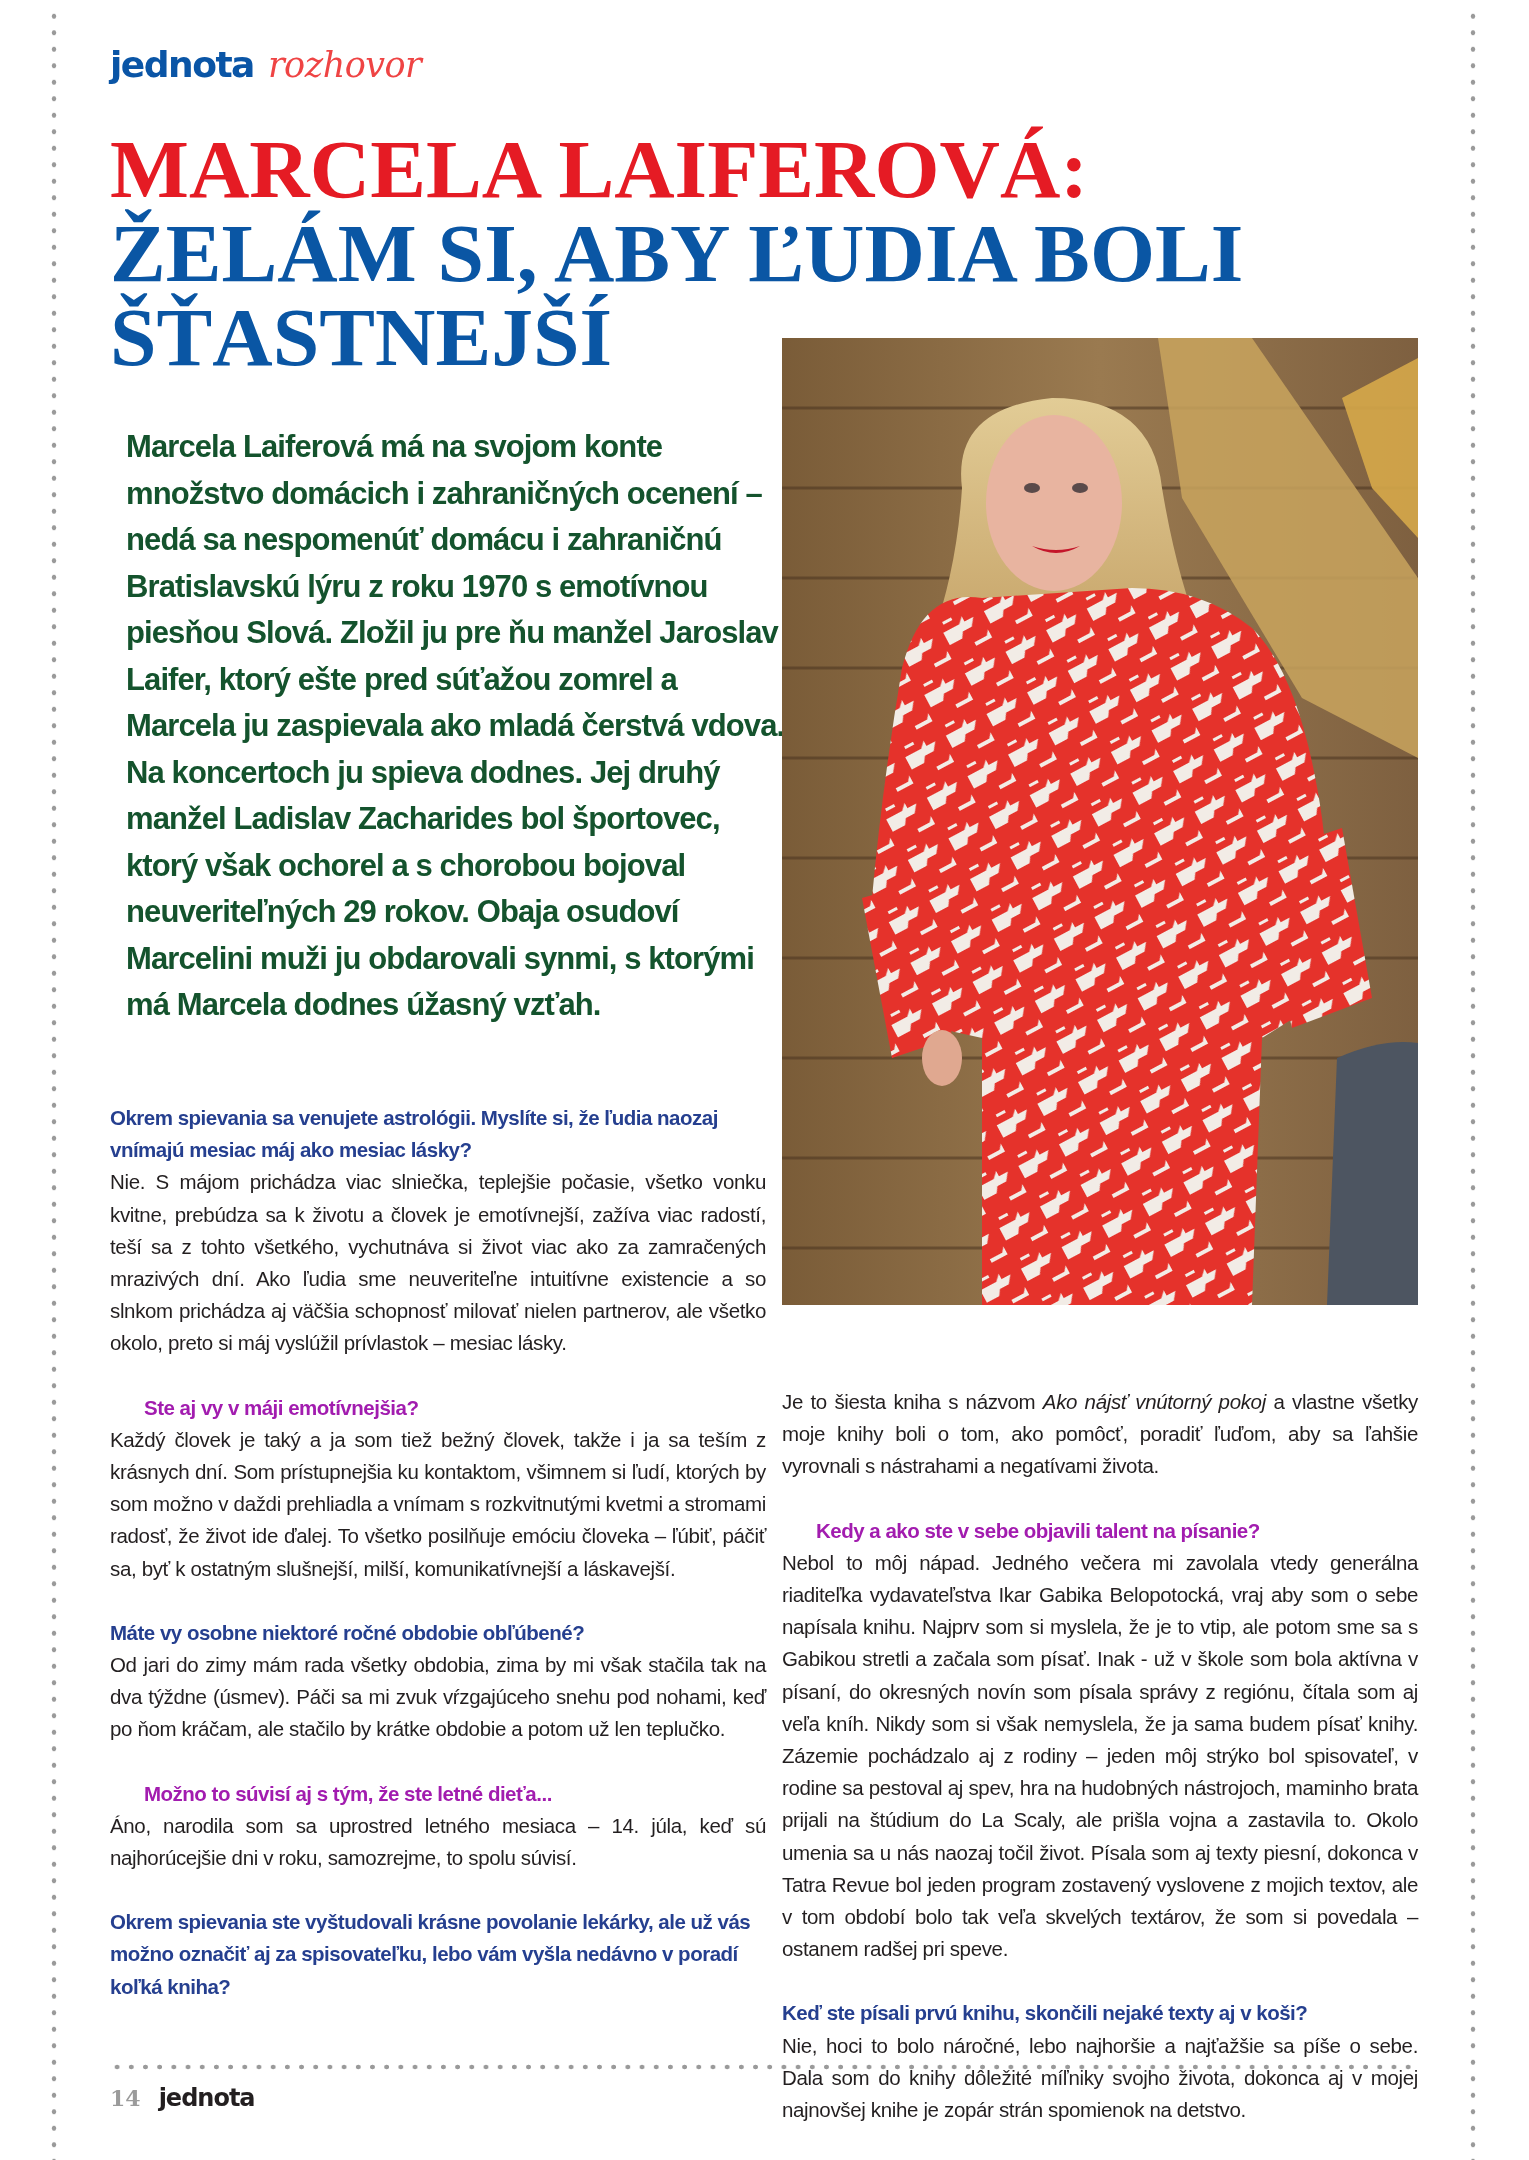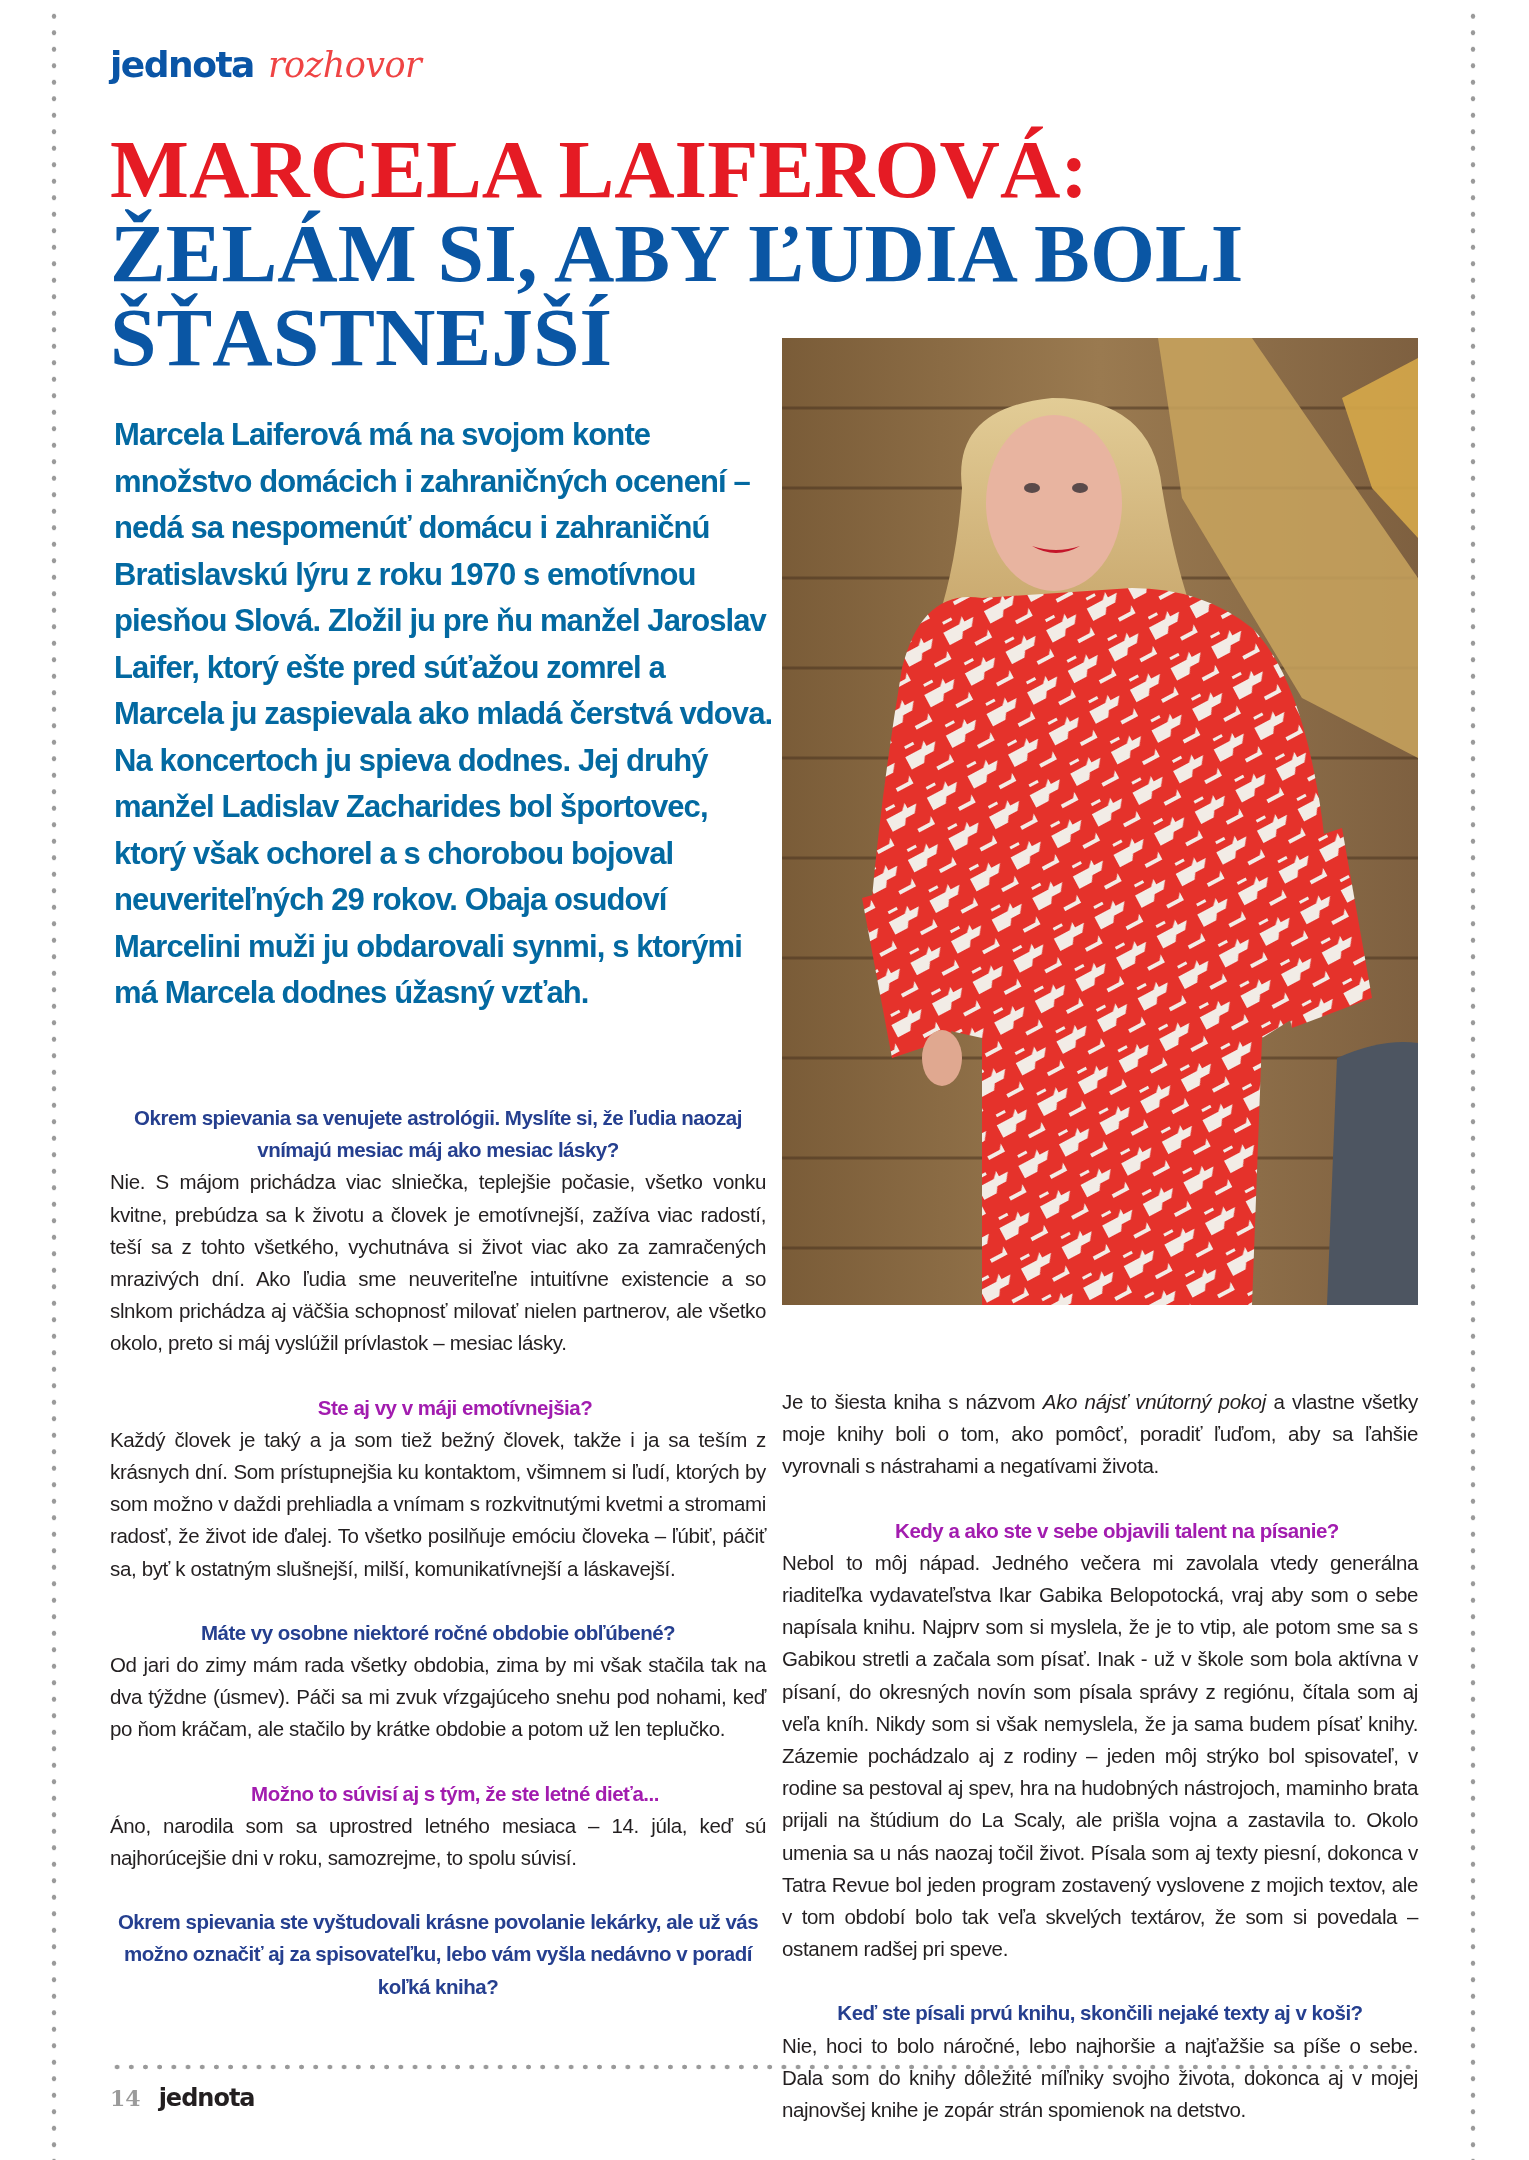--- a/index.html
+++ b/index.html
@@ -14,31 +14,31 @@
     .header { position: absolute; left: 110px; top: 44px; display: flex; align-items: baseline; gap: 14px; }
     .logo { font-family: "DejaVu Sans", sans-serif; font-weight: bold; color: #0a55a6; font-size: 36px; letter-spacing: -1.5px; }
     .section { font-family: "DejaVu Serif", serif; font-style: italic; color: #ef4444; font-size: 35px; letter-spacing: -0.5px; }
 
     .title { position: absolute; left: 110px; top: 128px; margin: 0;
       font-family: "Liberation Serif", serif; font-weight: bold; font-size: 82px; line-height: 84px;
       transform: scaleX(1.02); transform-origin: left top; }
     .title .l1 { color: #e51b24; display: block; }
     .title .l2 { color: #0a56a4; display: block; }
 
-    .lead { position: absolute; left: 110px; top: 408px; width: 660px; margin: 4px;
-      color: #0369a1; font-family: "Liberation Sans", sans-serif; font-weight: bold;
+    .lead { position: absolute; left: 110px; top: 408px; width: 660px; margin: 16px;
+      color: #14532d; font-family: "Liberation Sans", sans-serif; font-weight: bold;
       font-size: 31px; line-height: 46.5px; letter-spacing: -0.9px; }
 
     .photo { position: absolute; left: 782px; top: 338px; width: 636px; height: 967px; overflow: hidden; }
 
     .col { position: absolute; width: 656px; font-family: "Liberation Sans", sans-serif;
       font-size: 20.5px; line-height: 32.2px; color: #231f20; letter-spacing: -0.35px; }
     .col-left { left: 110px; top: 1102px; }
     .col-right { left: 782px; top: 1386px; width: 636px; }
-    .q { font-weight: bold; margin: 0; letter-spacing: -0.5px; text-align: center; }
+    .q { font-weight: bold; margin: 0; letter-spacing: -0.5px; }
     .q.blue { color: #253f8f; }
     .q.red { color: #a21caf; margin-left: 34px; }
     .a { margin: 0 0 32px 0; text-align: justify; }
     .a:last-child { margin-bottom: 0; }
 
     .footer-dots { position: absolute; left: 110px; top: 2064px; width: 1310px; height: 6px;
       background-image: radial-gradient(circle, #9a9a9a 2.2px, transparent 2.6px);
       background-size: 14.2px 6px; background-repeat: repeat-x; }
     .footer { position: absolute; left: 110px; top: 2084px; display: flex; align-items: baseline; gap: 18px; }
     .pgnum { font-family: "DejaVu Serif", serif; color: #9b9b9b; font-size: 22px; font-weight: bold; }

